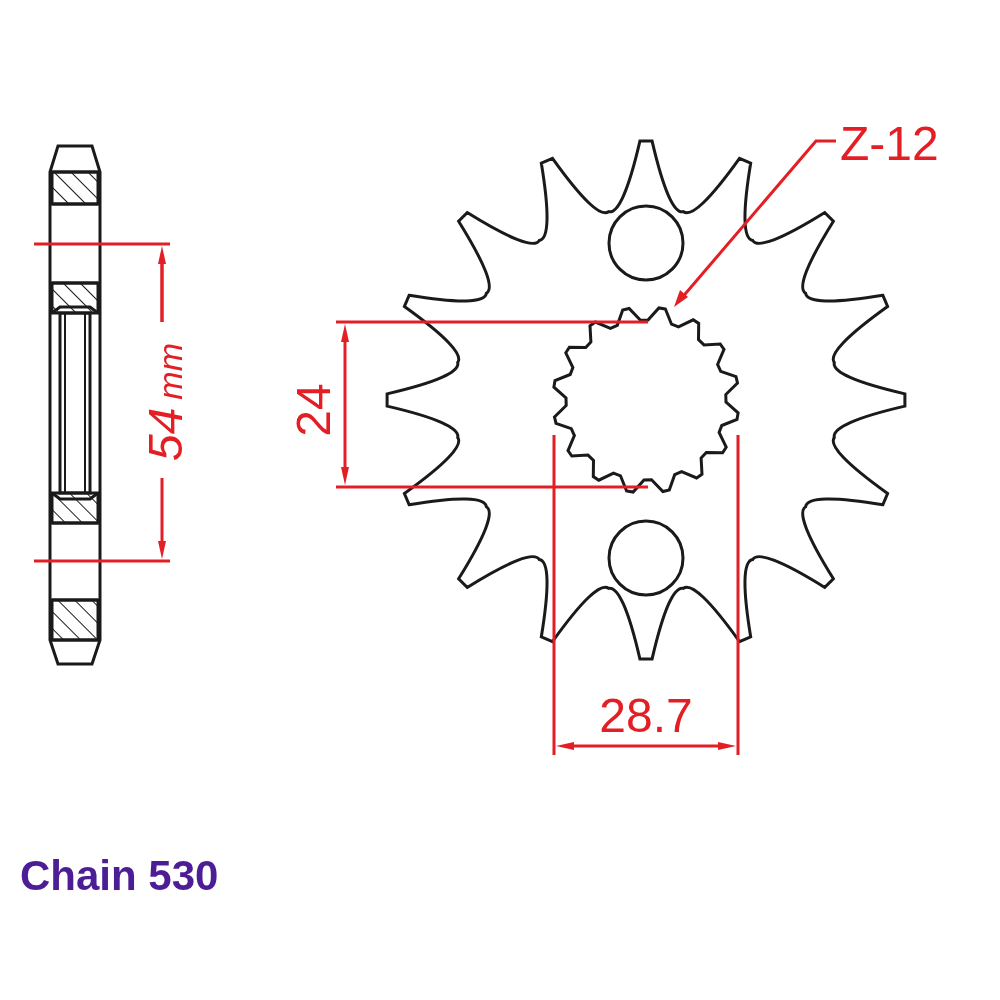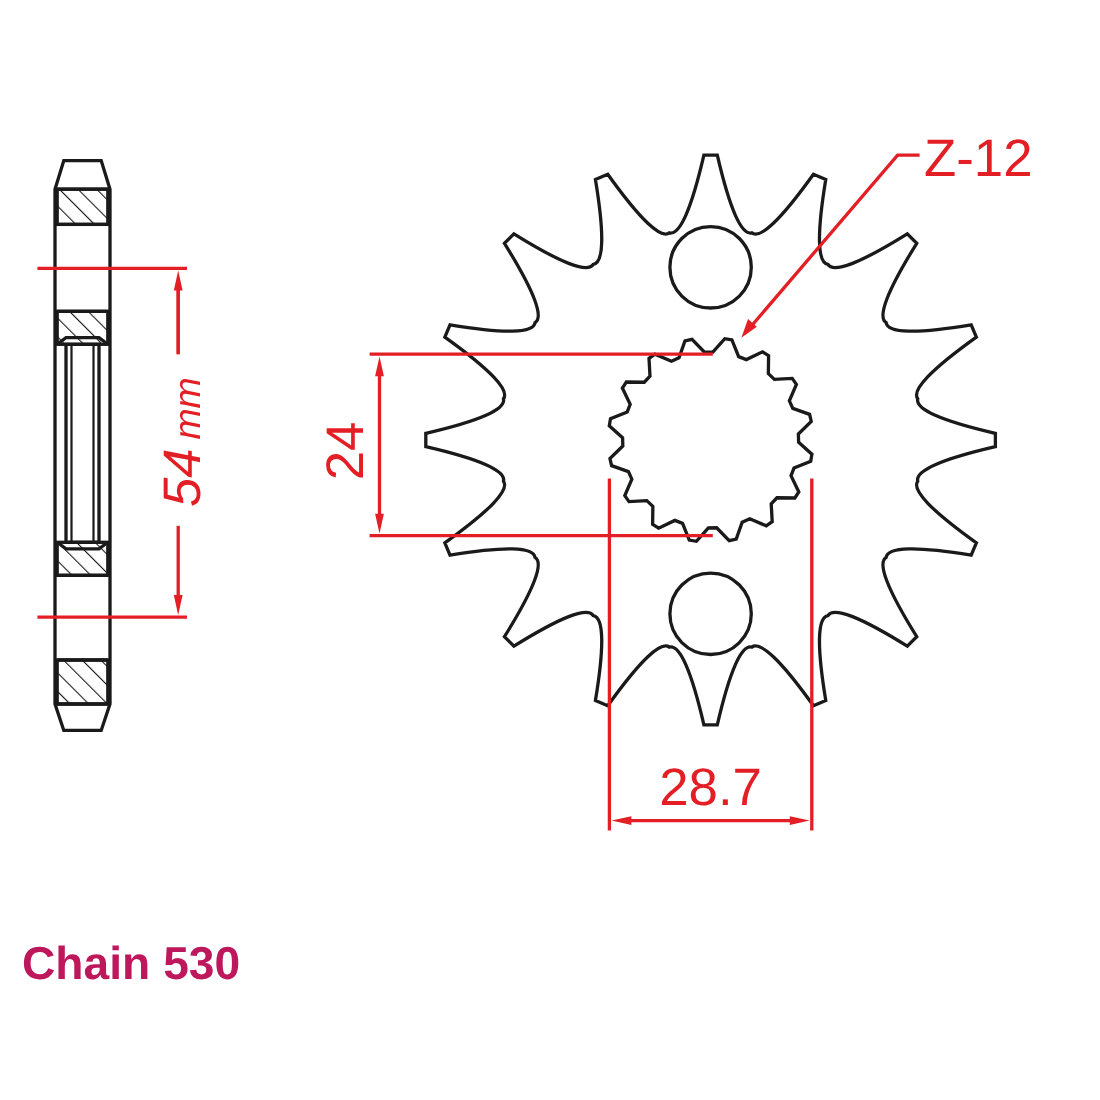--- a/index.html
+++ b/index.html
@@ -1,19 +1,19 @@
 <!DOCTYPE html>
 <html><head>
 <meta charset="utf-8">
 <style>
   html,body{margin:0;padding:0;background:#fff;}
   body{width:1000px;height:1000px;position:relative;overflow:hidden;font-family:"Liberation Sans",sans-serif;}
   svg{position:absolute;left:0;top:0;}
   .lbl-red{fill:#e31e24;font-family:"Liberation Sans",sans-serif;}
-  .caption{position:absolute;left:20px;top:852px;font-family:"Liberation Sans",sans-serif;font-weight:bold;font-size:42px;color:#be185d;letter-spacing:0px;}
+  .caption{position:absolute;left:20px;top:852px;font-family:"Liberation Sans",sans-serif;font-weight:bold;font-size:42px;color:#4c1d95;letter-spacing:0px;}
 </style>
 </head>
 <body>
 
 <svg width="1000" height="1000" viewBox="0 0 1000 1000">
   <defs>
     <pattern id="hatch" patternUnits="userSpaceOnUse" width="12" height="12" patternTransform="rotate(-45)">
       <line x1="0" y1="0" x2="0" y2="12" stroke="#1a1a1a" stroke-width="2"></line>
     </pattern>
     <marker id="arr" markerWidth="10" markerHeight="10" refX="9" refY="5" orient="auto" markerUnits="userSpaceOnUse">

